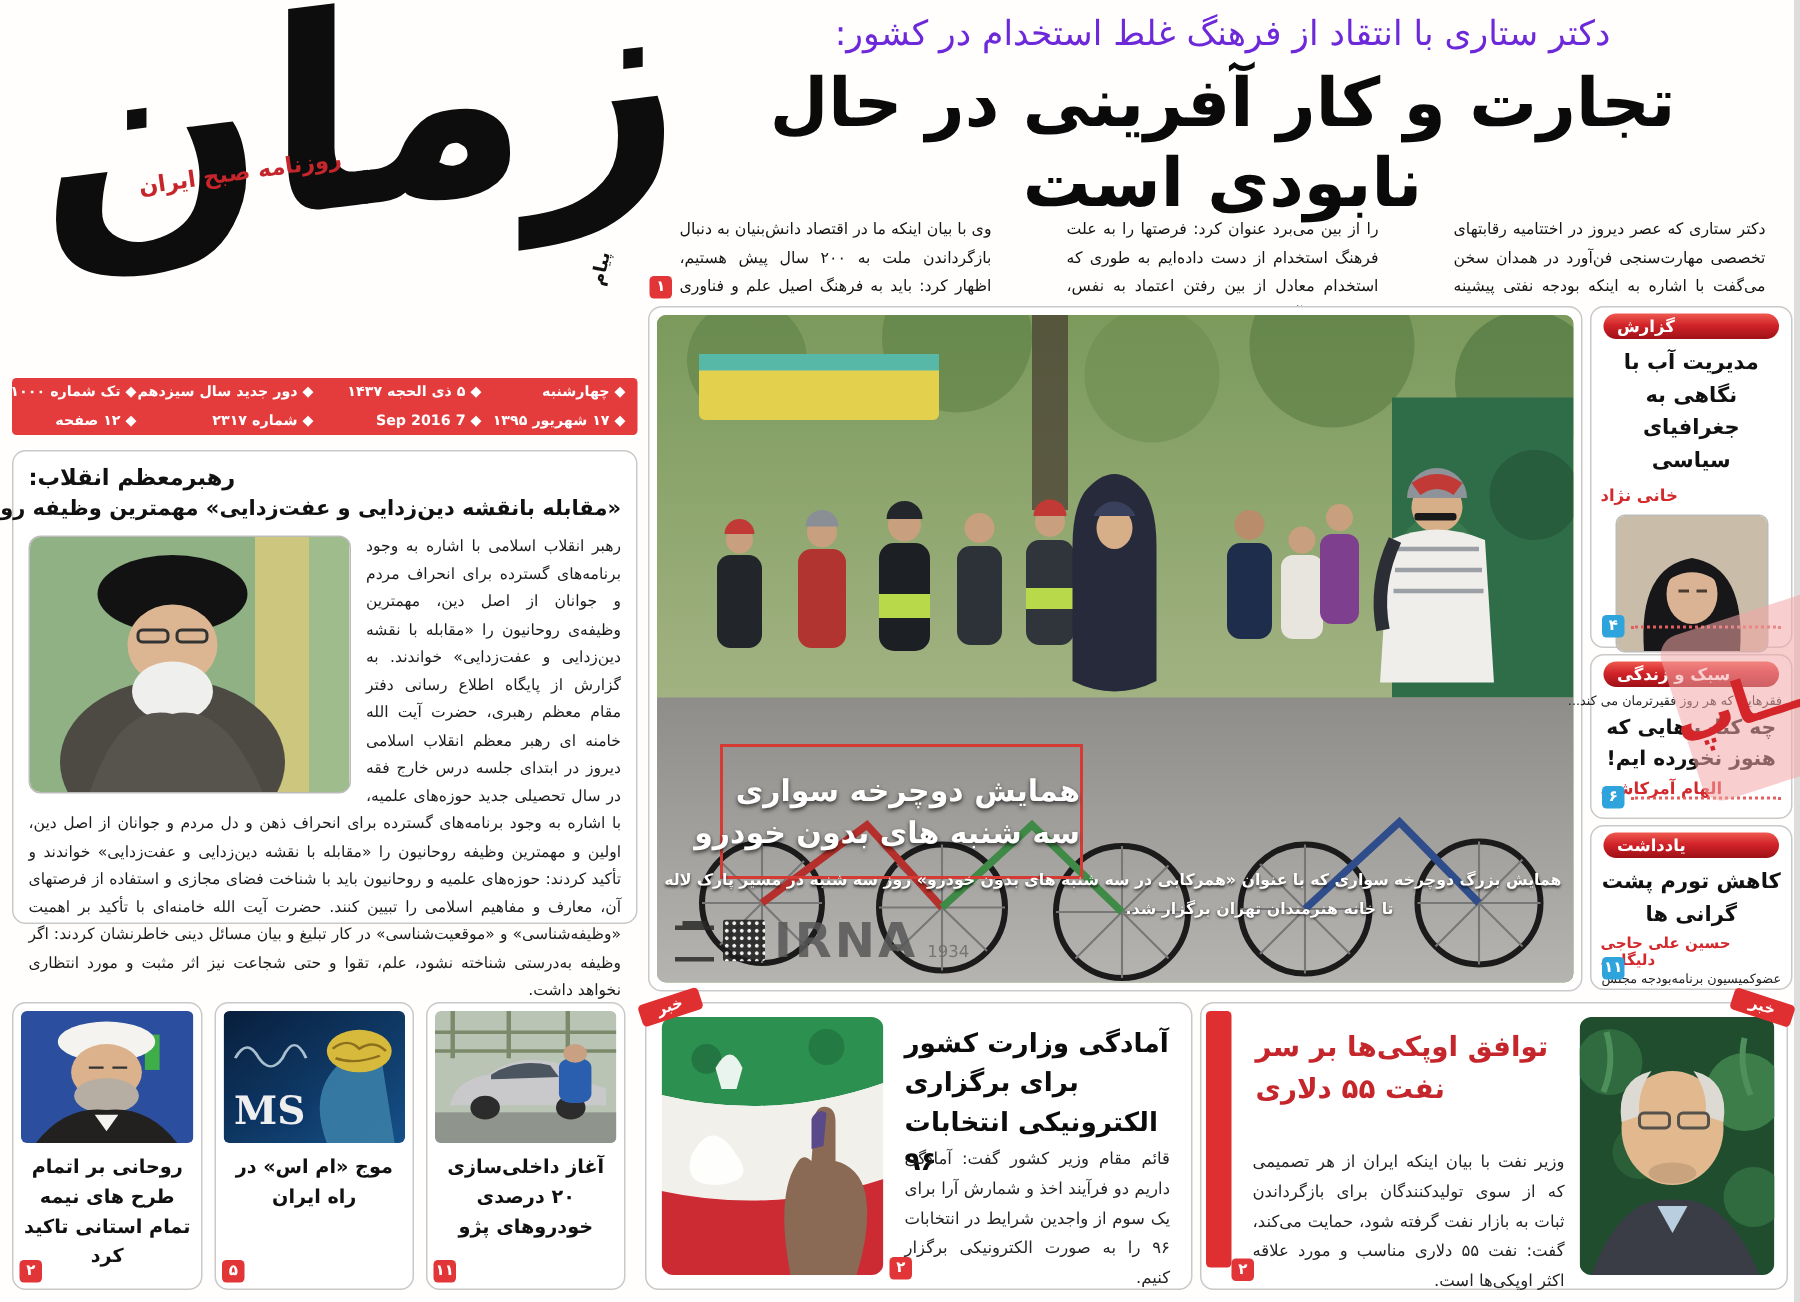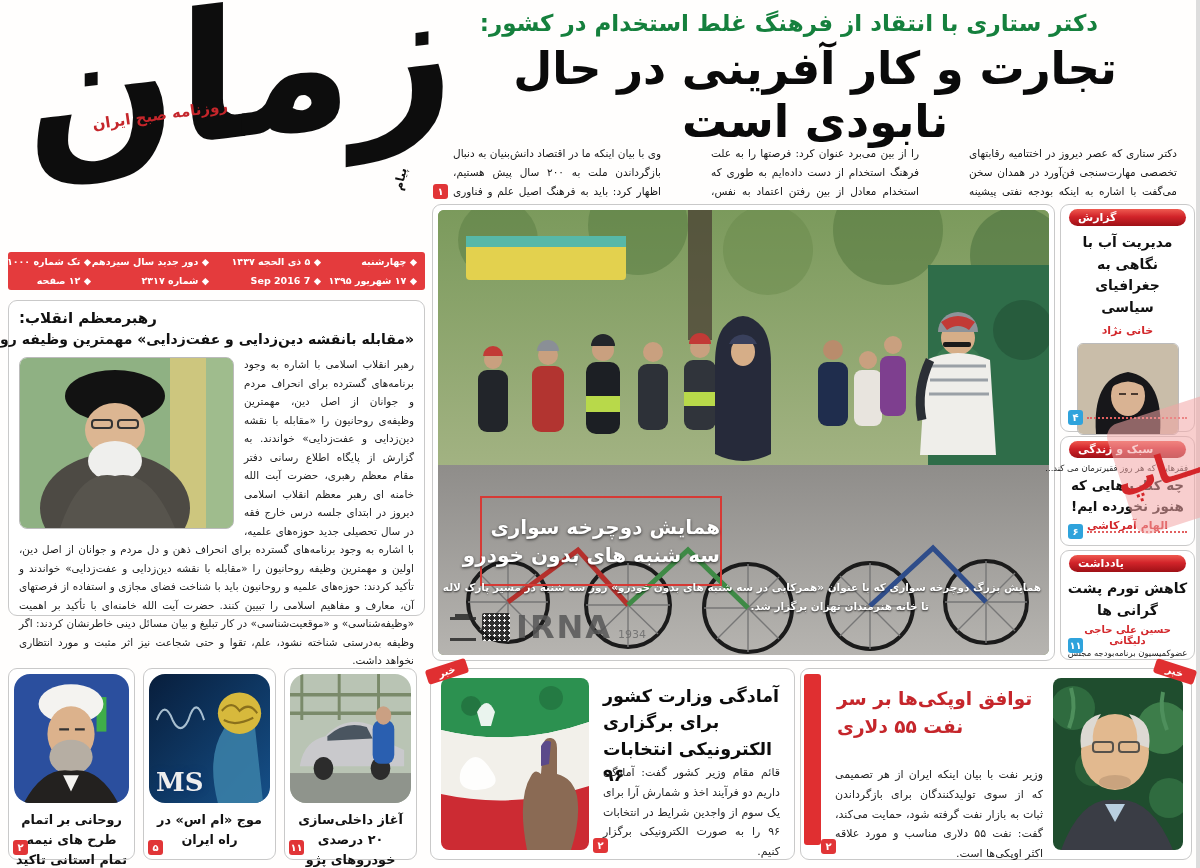--- a/index.html
+++ b/index.html
@@ -12,21 +12,21 @@
   .logo-main{left:25px;top:-30px;width:395px;text-align:center;font-size:178px;font-weight:bold;
              color:#0d0d0d;transform:rotate(-7deg) skewX(-7deg);line-height:1.2;}
   .logo-tagline{left:92px;top:106px;font-size:15px;font-weight:bold;color:#c5262b;transform:rotate(-8deg);}
   .logo-small{left:389px;top:172px;font-size:12px;font-weight:bold;transform:rotate(-78deg);}
   .datebar{left:8px;top:252px;width:417px;height:38px;background:#e43b3d;border-radius:3px;
            display:grid;grid-template-columns:96px 112px 118px 1fr;grid-auto-rows:19px;
            direction:rtl;color:#fff;font-size:9.5px;font-weight:bold;align-items:center;
            padding:0 8px;box-sizing:border-box;}
   .datebar div{text-align:right;white-space:nowrap;}
   
-  .lead-kicker{left:411px;top:10px;width:756px;text-align:center;font-size:23px;font-weight:bold;color:#15803d;}
+  .lead-kicker{left:437px;top:10px;width:756px;text-align:center;font-size:23px;font-weight:normal;color:#6d28d9;}
   .lead-headline{left:437px;top:42px;width:756px;text-align:center;font-size:45px;font-weight:bold;color:#0a0a0a;}
   .lead-cols{left:437px;top:128px;width:756px;height:56px;display:flex;direction:rtl;gap:18px;
              font-size:10.5px;line-height:1.8;color:#151515;}
   .lead-cols p{margin:16px;flex:1;text-align:justify;}
   .badge{display:flex;align-items:center;justify-content:center;width:15px;height:15px;
          border-radius:3px;background:#e13537;color:#fff;font-size:10px;font-weight:bold;}
   .badge.blue{background:#2fa3dc;}
   
   .leader{left:8px;top:300px;width:417px;height:316px;padding:6px 10px;box-sizing:border-box;}
   .leader-kicker{text-align:left;font-size:15px;font-weight:bold;margin-top:2px;}
@@ -51,32 +51,32 @@
              box-shadow:0 -8px 0 -5px #2a2a2a;}
   .irna-text{font-size:32px;font-weight:bold;color:#585858;letter-spacing:2px;line-height:.8;}
   .irna-year{font-size:11px;color:#6c6c6c;font-weight:normal;}
   
   .rail-box{left:1060px;width:135px;padding:4px 6px;box-sizing:border-box;}
   .pill{height:17px;margin:0 2px;border-radius:9px;color:#fff;font-size:11px;font-weight:bold;
         background:linear-gradient(180deg,#ef5a50,#d2242a 45%,#9e1016);
         display:flex;align-items:center;justify-content:flex-end;padding:0 9px;direction:rtl;}
   .rail-headline{text-align:center;font-size:14px;font-weight:bold;line-height:1.55;margin-top:6px;direction:rtl;}
   .rail-kicker{text-align:center;font-size:8.5px;color:#222;margin-top:5px;direction:rtl;white-space:nowrap;}
-  .rail-author{text-align:center;font-size:11px;font-weight:bold;color:#d3282c;margin-top:5px;}
+  .rail-author{font-size:11px;font-weight:bold;color:#d3282c;margin-top:5px;}
   .rail-role{text-align:center;font-size:8.5px;color:#222;margin-top:2px;}
   .rail-photo{width:100px;height:90px;margin:6px auto 0;border-radius:6px;overflow:hidden;border:1px solid #bbb;}
   .rail-bottom{position:absolute;left:7px;right:7px;bottom:6px;display:flex;align-items:center;gap:4px;}
   .dots{flex:1;border-top:2px dotted #e26060;height:0;}
   
   .side-ad{left:1118px;top:405px;width:130px;height:115px;background:rgba(243,166,166,.55);
            border-radius:14px;transform:rotate(-18deg);display:flex;align-items:center;justify-content:center;
            font-size:40px;font-weight:bold;color:#d4262a;z-index:6;}
   
   .teaser{top:668px;height:192px;padding:5px;box-sizing:border-box;}
-  .teaser-img{width:100%;height:129px;border-radius:16px;overflow:hidden;position:relative;}
+  .teaser-img{width:100%;height:88px;border-radius:4px;overflow:hidden;position:relative;}
   .teaser-img svg{position:absolute;inset:0;width:100%;height:100%;}
   .teaser-headline{text-align:center;font-size:12.8px;font-weight:bold;line-height:1.55;margin-top:7px;direction:rtl;}
   .teaser .badge{position:absolute;left:4px;bottom:4px;}
   .ms-label{position:absolute;left:7px;bottom:6px;color:#eee;font-size:26px;font-weight:bold;
             font-family:"DejaVu Serif",serif;text-shadow:0 0 6px #09306b;}
   .news-box{top:668px;height:192px;box-sizing:border-box;}
   .ribbon{position:absolute;background:#e02f31;color:#fff;font-size:10px;font-weight:bold;
           padding:2px 12px;border-radius:3px;z-index:4;}
   .nb-img{position:absolute;border-radius:8px;overflow:hidden;}
   .nb-img svg{position:absolute;inset:0;width:100%;height:100%;}

